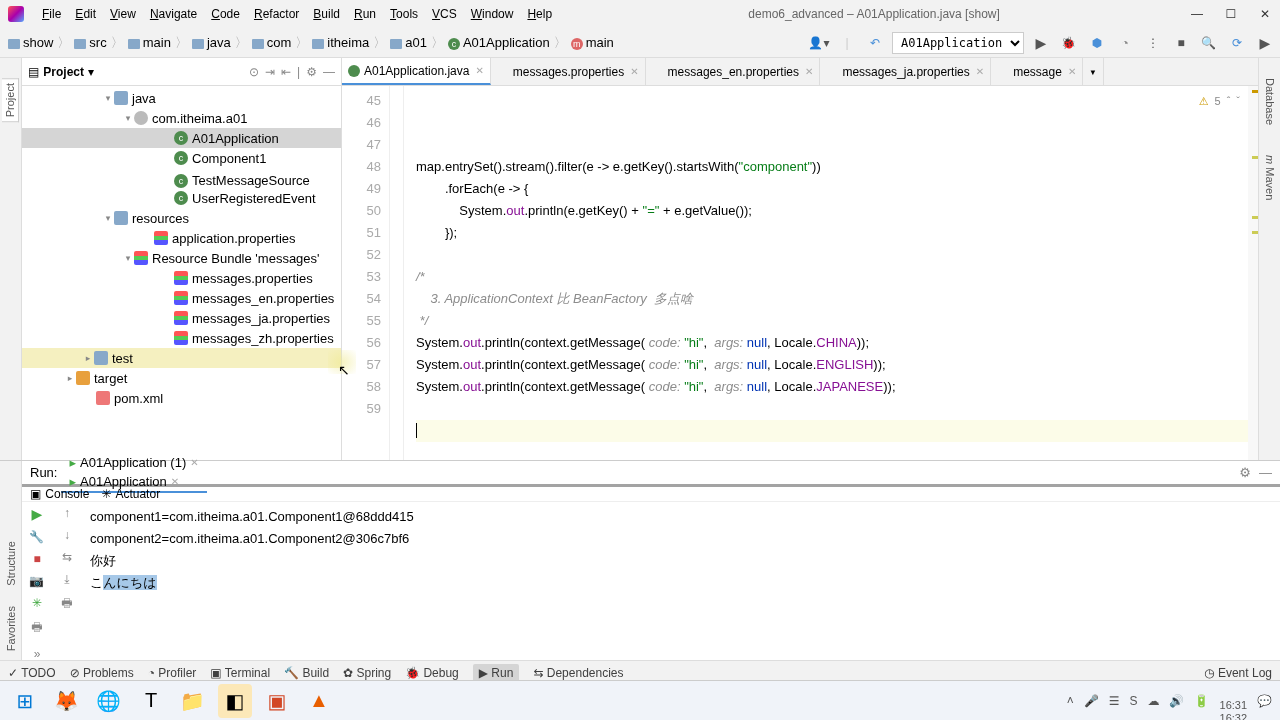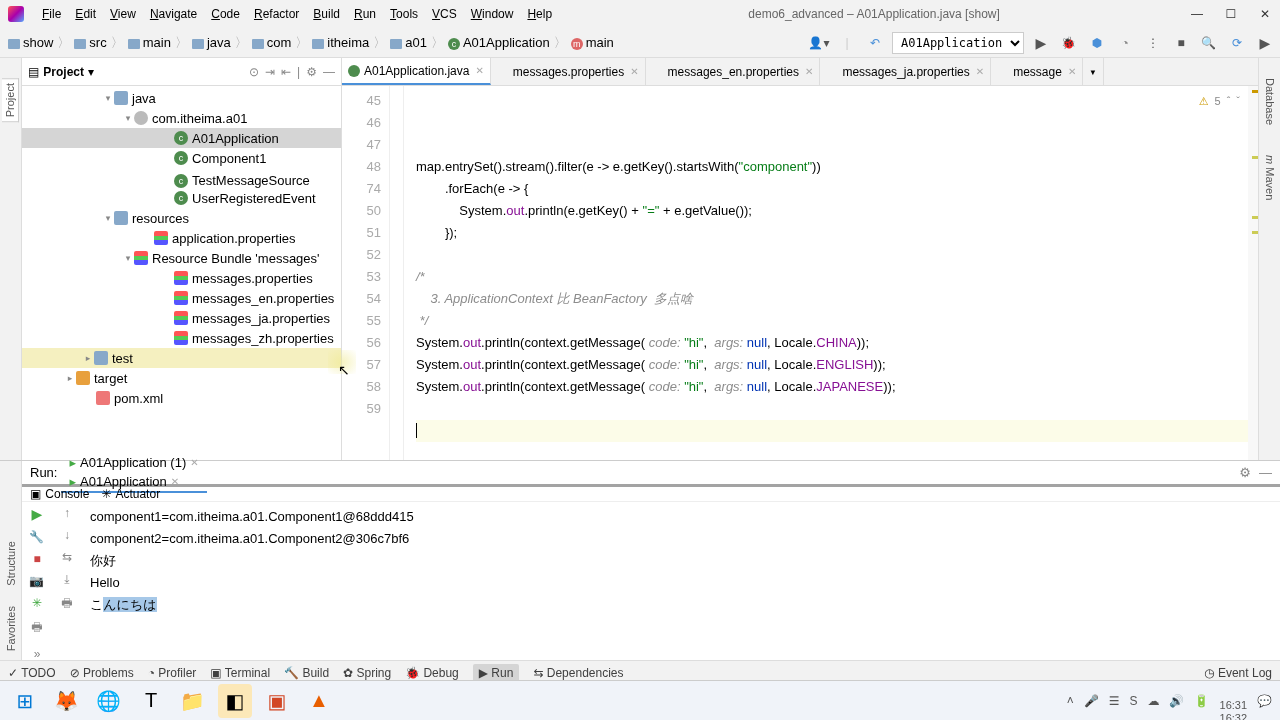--- a/index.html
+++ b/index.html
@@ -313,21 +313,21 @@
           <span class="close">✕</span>
         </div>
         <div class="tab">▾</div>
       </div>
     <div class="code-area">
       <div class="gutter" id="gutter">
           <div>45</div>
           <div>46</div>
           <div>47</div>
           <div>48</div>
-          <div>74</div>
+          <div>49</div>
           <div>50</div>
           <div>51</div>
           <div>52</div>
           <div>53</div>
           <div>54</div>
           <div>55</div>
           <div>56</div>
           <div>57</div>
           <div>58</div>
           <div>59</div>
@@ -391,21 +391,20 @@
         <span>↑</span>
         <span>↓</span>
         <span>⇆</span>
         <span>⤓</span>
         <span>🖶</span>
       </div>
       <div class="console" id="console">
           <div>component1=com.itheima.a01.Component1@68ddd415</div>
           <div>component2=com.itheima.a01.Component2@306c7bf6</div>
           <div>你好</div>
-          <div>Hello</div>
           <div>こ<span class="sel">んにちは</span></div>
         </div>
     </div>
   </div>
 </div>
 
 <div class="toolwindows" id="twbar">
 <span class="tw">✓ TODO</span>
     <span class="tw">⊘ Problems</span>
     <span class="tw">◔ Profiler</span>

